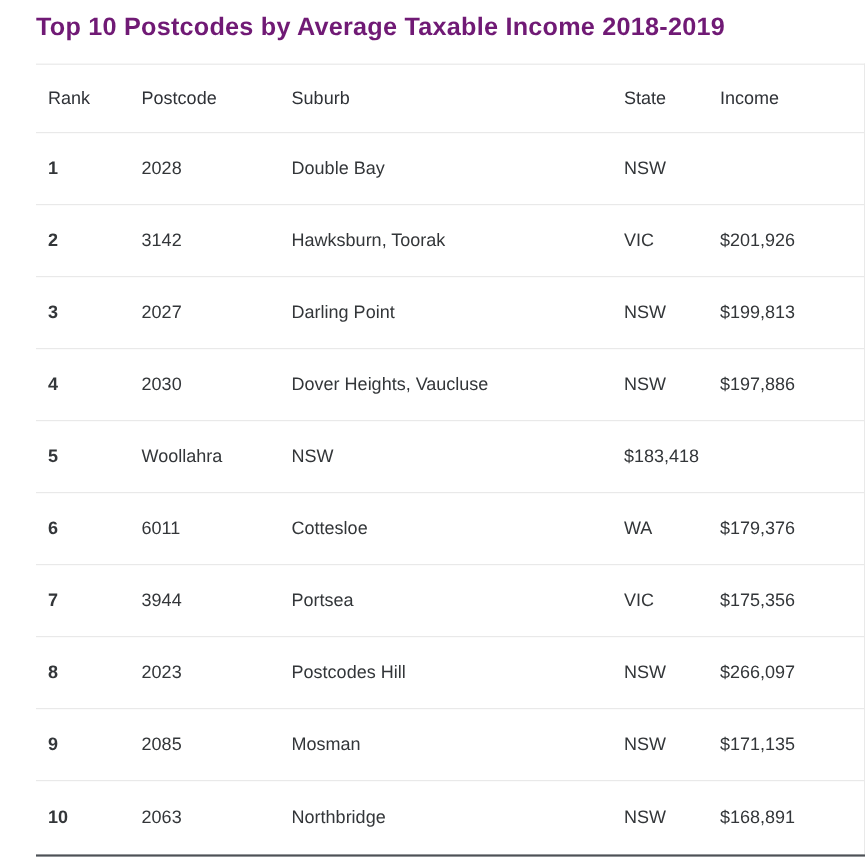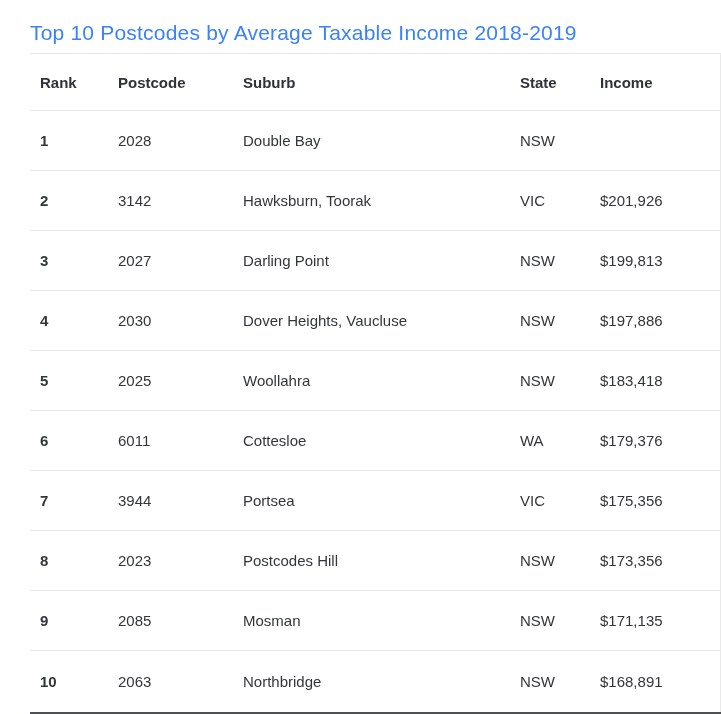--- a/index.html
+++ b/index.html
@@ -5,24 +5,24 @@
   * { margin: 0; padding: 0; box-sizing: border-box; }
   html, body {
     width: 721px; height: 714px;
     background: #ffffff;
     font-family: "Liberation Sans", "DejaVu Sans", sans-serif;
     overflow: hidden;
     position: relative;
   }
   .page-title {
     position: absolute;
-    left: 30px; top: 21px;
+    left: 30px; top: 11px;
     font-size: 21px;
-    font-weight: normal;
-    color: #3b82f6;
+    font-weight: bold;
+    color: #701a75;
     letter-spacing: 0.2px;
     white-space: nowrap;
   }
   .income-table {
     position: absolute;
     left: 30px; top: 53px;
     width: 691px;
     border-top: 1px solid #e9e9e9;
     border-right: 1px solid #e9e9e9;
   }
@@ -35,21 +35,21 @@
   }
   .t-row.header { height: 57px; }
   .t-row.last { border-bottom: none; height: 61px; }
   .cell {
     padding-left: 10px;
     font-size: 15px;
     color: #333639;
     white-space: nowrap;
     overflow: hidden;
   }
-  .t-row.header .cell { font-weight: bold; color: #2f3237; }
+  .t-row.header .cell { font-weight: normal; color: #2f3237; }
   .cell.rank { font-weight: bold; }
   .bottom-edge {
     position: absolute;
     left: 30px; right: 0; bottom: 0;
     height: 2px;
     background: #4d5156;
   }
 </style>
 </head>
 <body>
@@ -92,21 +92,20 @@
   <div class="t-row">
     <div class="cell rank">4</div>
     <div class="cell">2030</div>
     <div class="cell">Dover Heights, Vaucluse</div>
     <div class="cell">NSW</div>
     <div class="cell">$197,886</div>
   </div>
 
   <div class="t-row">
     <div class="cell rank">5</div>
-    <div class="cell">2025</div>
     <div class="cell">Woollahra</div>
     <div class="cell">NSW</div>
     <div class="cell">$183,418</div>
   </div>
 
   <div class="t-row">
     <div class="cell rank">6</div>
     <div class="cell">6011</div>
     <div class="cell">Cottesloe</div>
     <div class="cell">WA</div>
@@ -119,21 +118,21 @@
     <div class="cell">Portsea</div>
     <div class="cell">VIC</div>
     <div class="cell">$175,356</div>
   </div>
 
   <div class="t-row">
     <div class="cell rank">8</div>
     <div class="cell">2023</div>
     <div class="cell">Postcodes Hill</div>
     <div class="cell">NSW</div>
-    <div class="cell">$173,356</div>
+    <div class="cell">$266,097</div>
   </div>
 
   <div class="t-row">
     <div class="cell rank">9</div>
     <div class="cell">2085</div>
     <div class="cell">Mosman</div>
     <div class="cell">NSW</div>
     <div class="cell">$171,135</div>
   </div>
 

